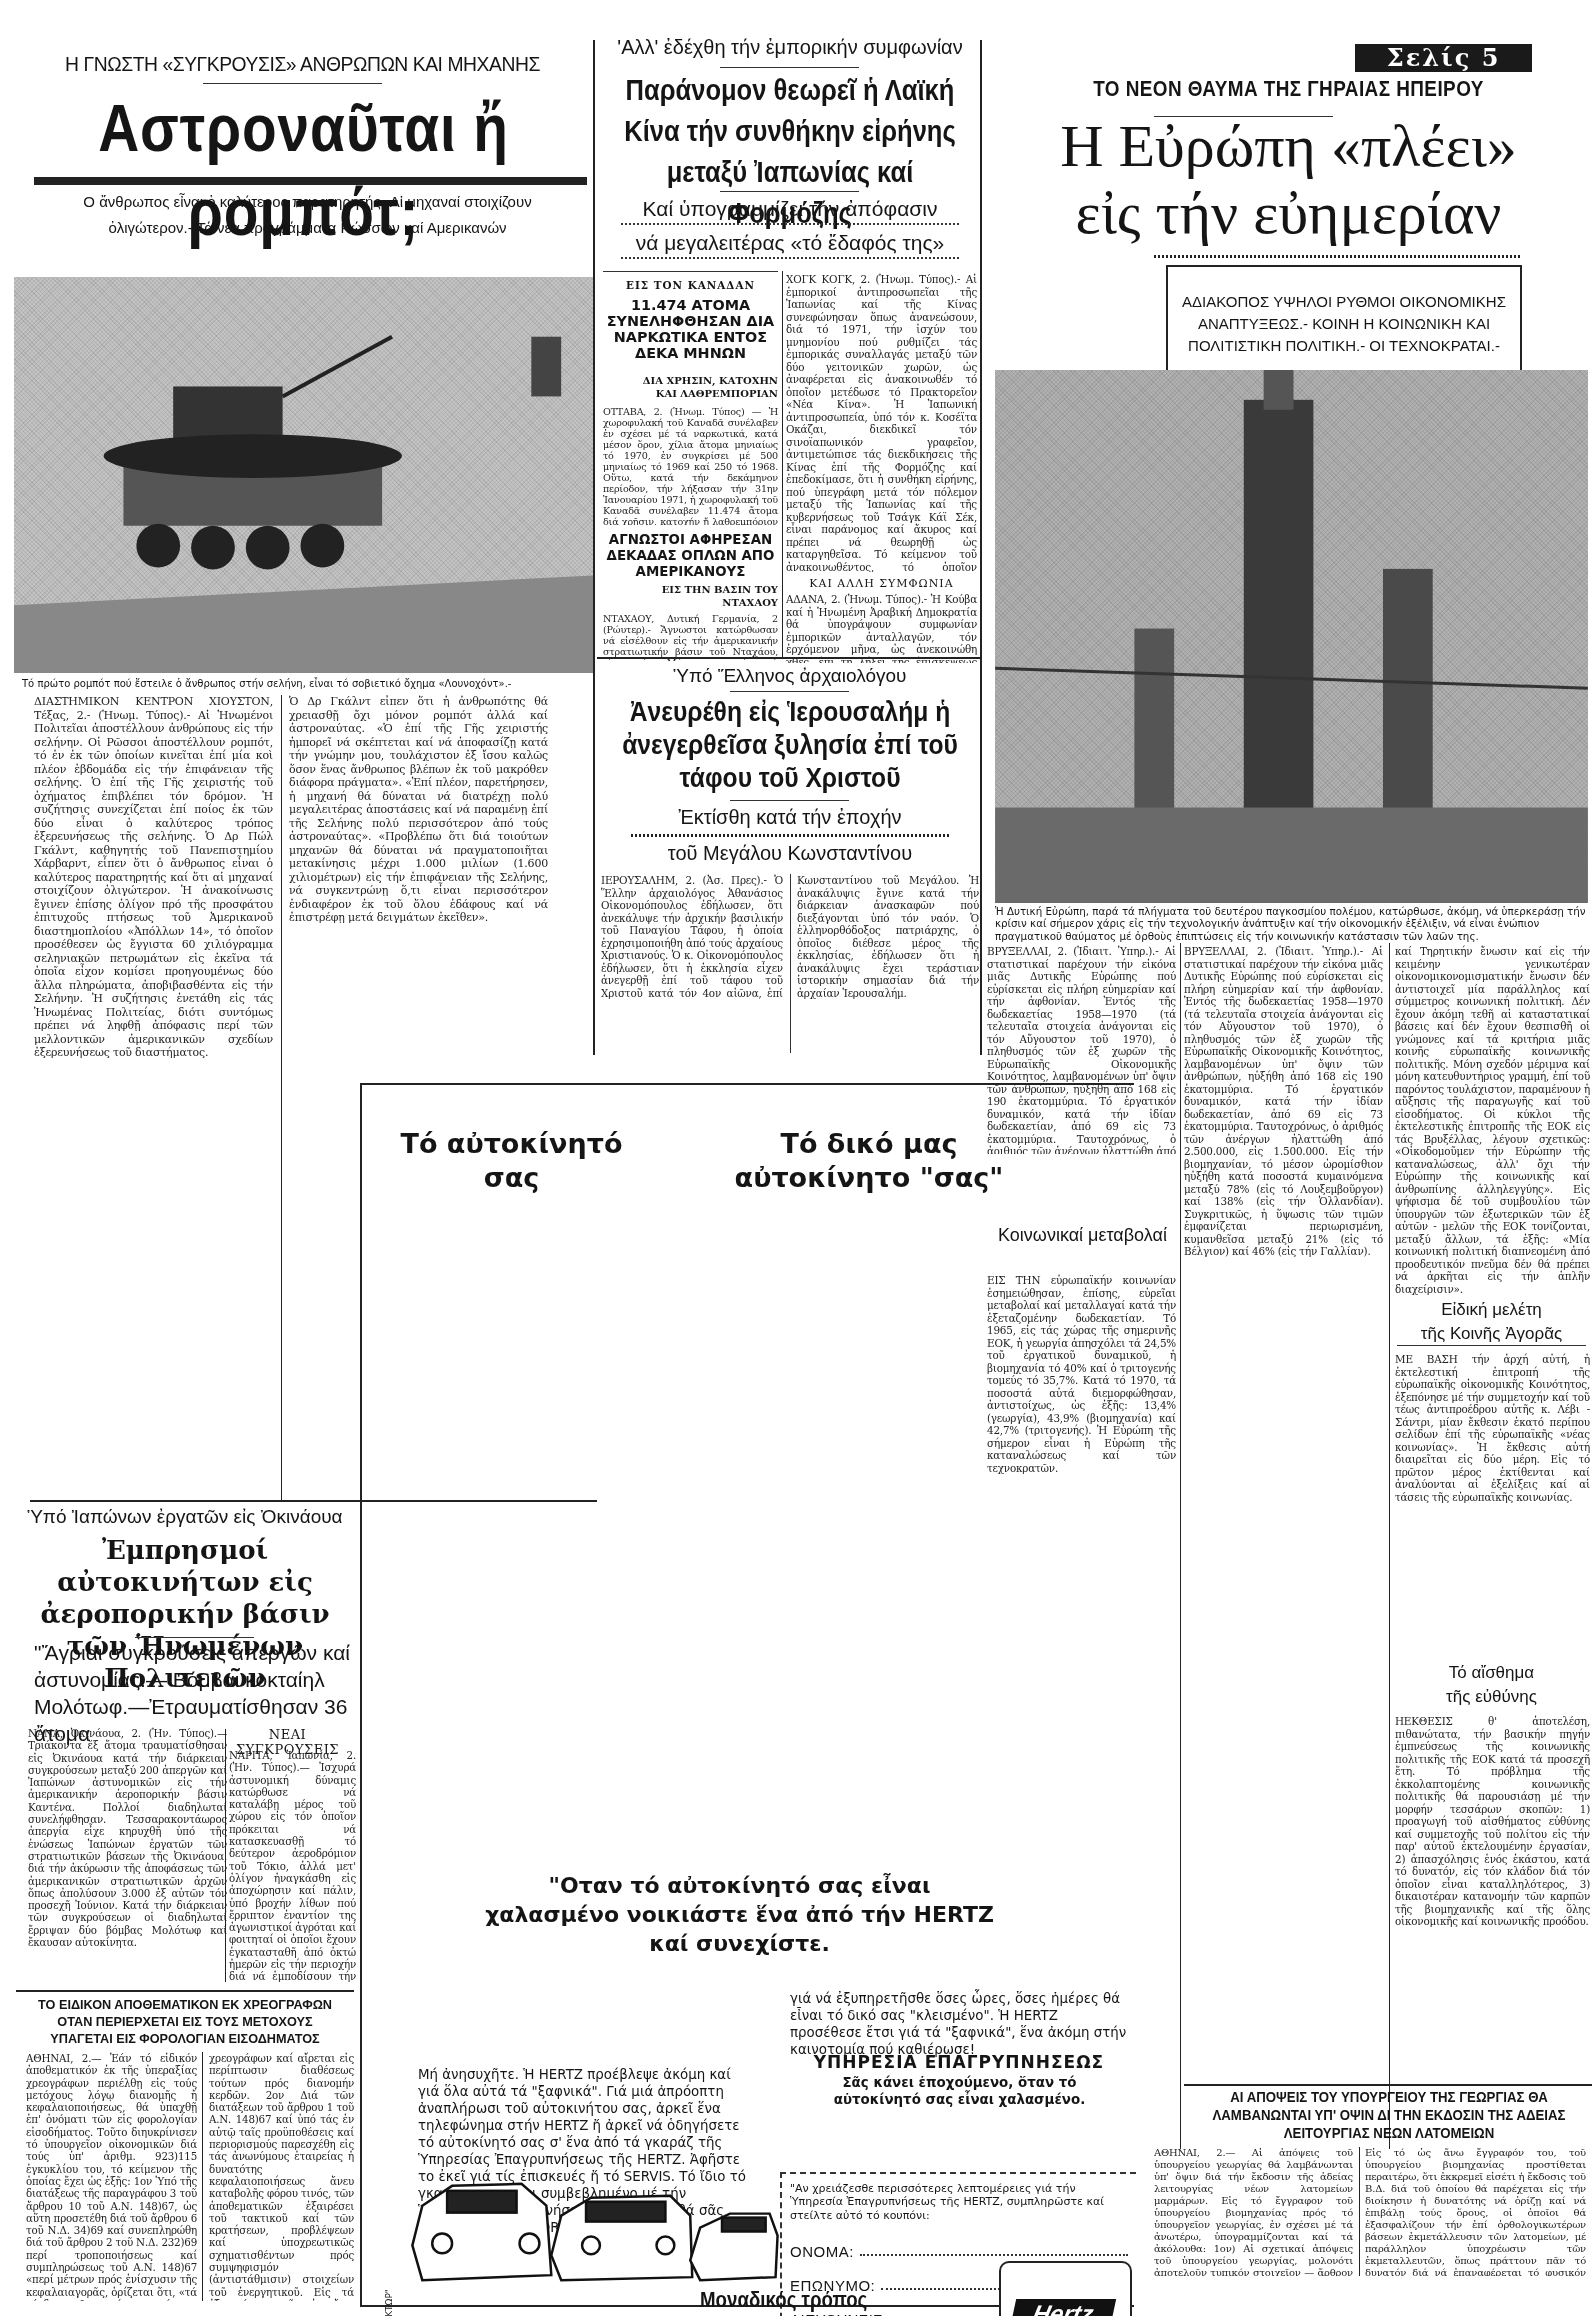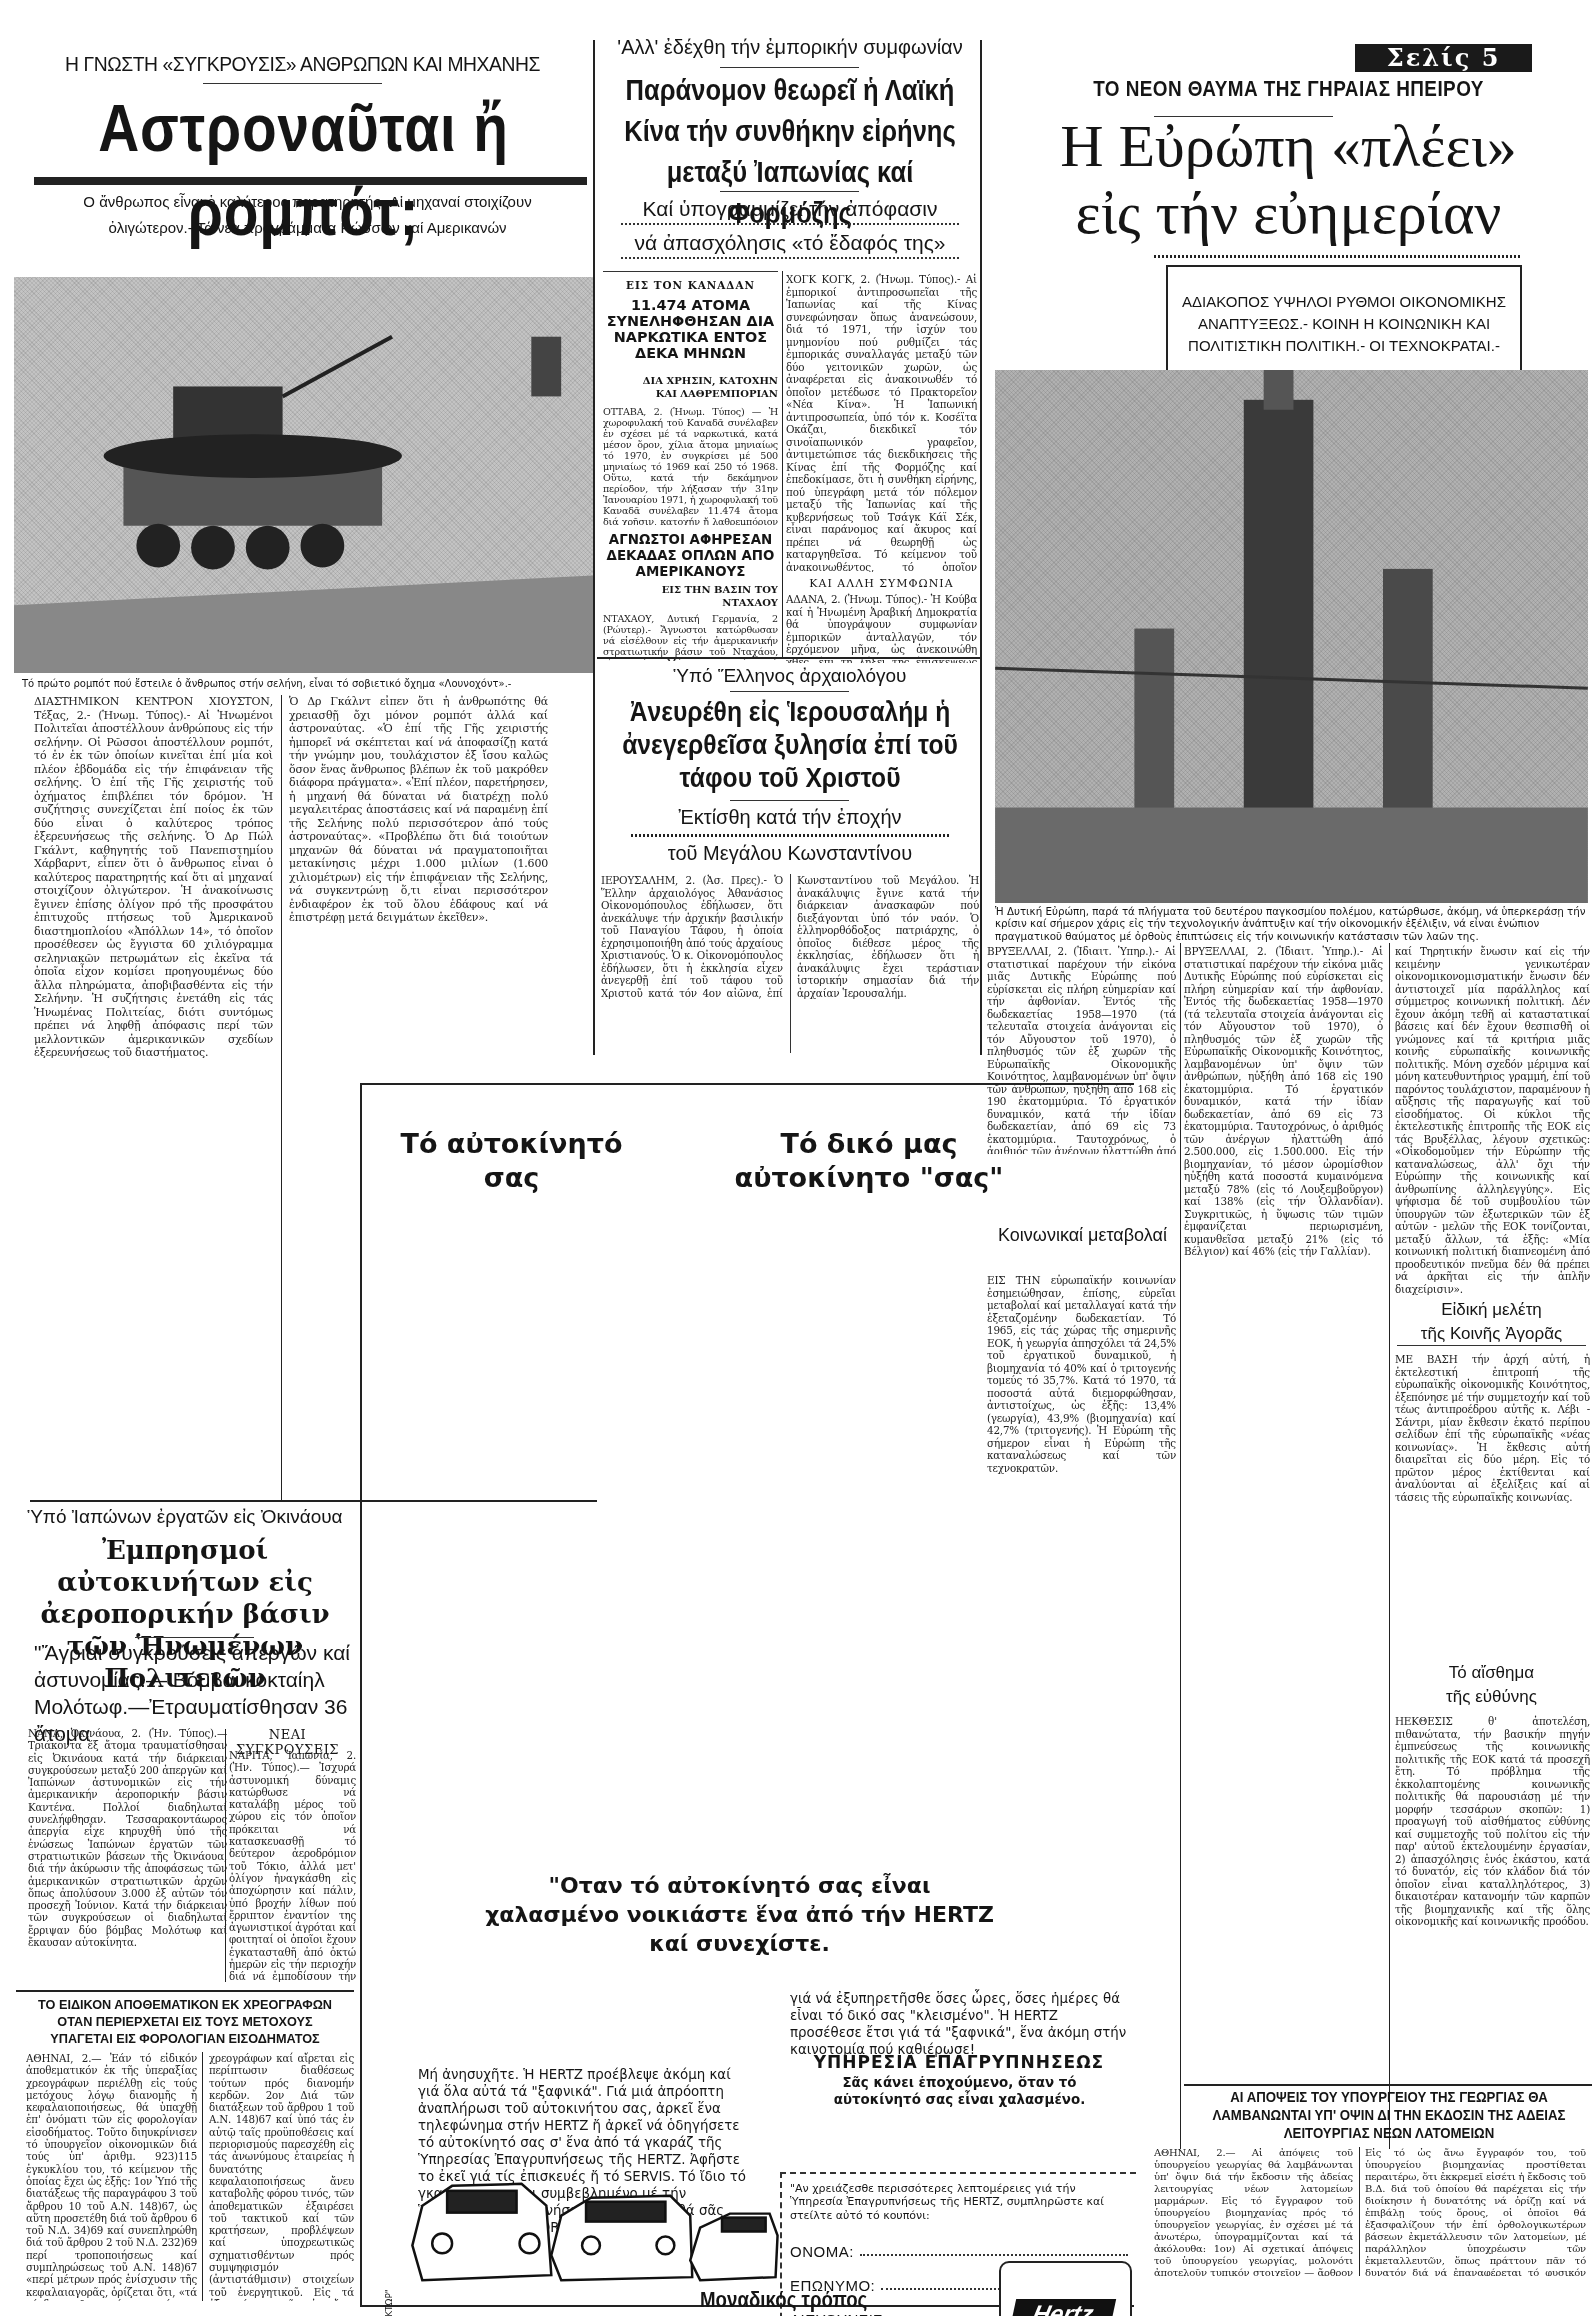--- a/index.html
+++ b/index.html
@@ -55,21 +55,21 @@
 </div>
 
 <div class="vrule" style="left:593px;top:40px;height:1015px;width:2px;"></div>
 
 <div class="abs" style="left:601px;top:30px;width:378px;height:637px;">
   <div class="abs center" style="left:0;top:6px;width:378px;font-family:'Liberation Sans',sans-serif;font-size:20px;">'Αλλ' ἐδέχθη τήν ἐμπορικήν συμφωνίαν</div>
   <div class="thinrule" style="left:119px;top:37px;width:139px;"></div>
   <div class="abs center bold-cond" style="left:-10px;top:40px;width:398px;font-size:29px;line-height:41px;transform:scaleX(0.88);transform-origin:center;">Παράνομον θεωρεῖ ἡ Λαϊκή Κίνα τήν συνθήκην εἰρήνης μεταξύ Ἰαπωνίας καί Φορμόζης</div>
   <div class="thinrule" style="left:119px;top:161px;width:139px;"></div>
   <div class="abs center" style="left:20px;top:165px;width:338px;font-family:'Liberation Sans',sans-serif;font-size:21px;line-height:28px;border-bottom:2px dotted #333;">Καί ὑπογραμμίζει τήν ἀπόφασιν</div>
-  <div class="abs center" style="left:20px;top:199px;width:338px;font-family:'Liberation Sans',sans-serif;font-size:21px;line-height:28px;border-bottom:2px dotted #333;">νά ἀπασχόλησις «τό ἔδαφός της»</div>
+  <div class="abs center" style="left:20px;top:199px;width:338px;font-family:'Liberation Sans',sans-serif;font-size:21px;line-height:28px;border-bottom:2px dotted #333;">νά μεγαλειτέρας «τό ἔδαφός της»</div>
   <div class="abs body-text" style="left:185px;top:243px;width:191px;height:299px;overflow:hidden;font-size:10.4px;line-height:12.5px;">ΧΟΓΚ ΚΟΓΚ, 2. (Ἡνωμ. Τύπος).- Αἱ ἐμπορικοί ἀντιπροσωπεῖαι τῆς Ἰαπωνίας καί τῆς Κίνας συνεφώνησαν ὅπως ἀνανεώσουν, διά τό 1971, τήν ἰσχύν του μνημονίου πού ρυθμίζει τάς ἐμπορικάς συναλλαγάς μεταξύ τῶν δύο γειτονικῶν χωρῶν, ὡς ἀναφέρεται εἰς ἀνακοινωθέν τό ὁποῖον μετέδωσε τό Πρακτορεῖον «Νέα Κίνα». Ἡ Ἰαπωνική ἀντιπροσωπεία, ὑπό τόν κ. Κοσέϊτα Οκάζαι, διεκδικεῖ τόν σινοϊαπωνικόν γραφεῖον, ἀντιμετώπισε τάς διεκδικήσεις τῆς Κίνας ἐπί τῆς Φορμόζης καί ἐπεδοκίμασε, ὅτι ἡ συνθήκη εἰρήνης, πού ὑπεγράφη μετά τόν πόλεμον μεταξύ τῆς Ἰαπωνίας καί τῆς κυβερνήσεως τοῦ Τσάγκ Κάϊ Σέκ, εἶναι παράνομος καί ἄκυρος καί πρέπει νά θεωρηθῇ ὡς καταργηθεῖσα. Τό κείμενον τοῦ ἀνακοινωθέντος, τό ὁποῖον μετέδωσε τό Κινεζικόν πρακτορεῖον εἰδήσεων, κατηγορεῖ τήν ἰαπωνικήν κυβέρνησιν ὅτι «ἐπεδίωξε τήν συνεργασίαν της μέ τόν ἀμερικανικόν ἱμπεριαλισμόν καί ἀναβιώνει τόν ἰμπεριαλιστικήν ἐπιθετικότητα κατά τῆς Κίνας». Τονίζεται ἐπίσης ὅτι ὁ λαός τῆς Κίνας «εἶναι ἀποφασισμένος νά ἀπελευθερώσῃ τό ἔδαφός του, τήν ἐπαρχίαν τῆς Ταϊβάν (Φορμόζα)».</div>
   <div class="abs center" style="left:185px;top:547px;width:191px;font-family:'DejaVu Serif',serif;font-size:11px;letter-spacing:1px;">ΚΑΙ ΑΛΛΗ ΣΥΜΦΩΝΙΑ</div>
   <div class="abs body-text" style="left:185px;top:563px;width:191px;height:70px;overflow:hidden;font-size:10.4px;line-height:12.5px;">ΑΔΑΝΑ, 2. (Ἡνωμ. Τύπος).- Ἡ Κούβα καί ἡ Ἡνωμένη Ἀραβική Δημοκρατία θά ὑπογράψουν συμφωνίαν ἐμπορικῶν ἀνταλλαγῶν, τόν ἑρχόμενον μῆνα, ὡς ἀνεκοινώθη χθές, ἐπί τῇ λήξει τῆς ἐπισκέψεως αἰγυπτιακῆς κυβερνητικῆς ἀντιπροσωπείας.</div>
 </div>
 <div class="vrule" style="left:980px;top:40px;height:1015px;width:2px;"></div>
 <div class="vrule" style="left:782px;top:271px;height:388px;width:1px;"></div>
 
 <div class="abs" style="left:603px;top:271px;width:175px;">
   <div class="thinrule" style="left:0;top:0;width:175px;"></div>
   <div class="abs center" style="left:0;top:8px;width:175px;font-family:'DejaVu Serif',serif;font-weight:bold;font-size:10.4px;letter-spacing:1px;">ΕΙΣ ΤΟΝ ΚΑΝΑΔΑΝ</div>

